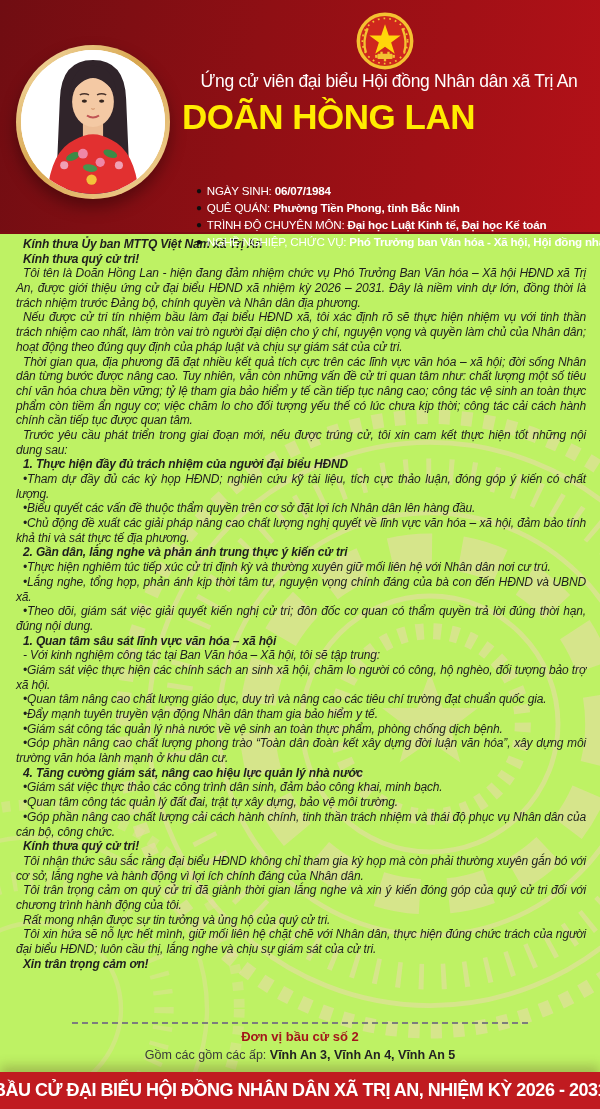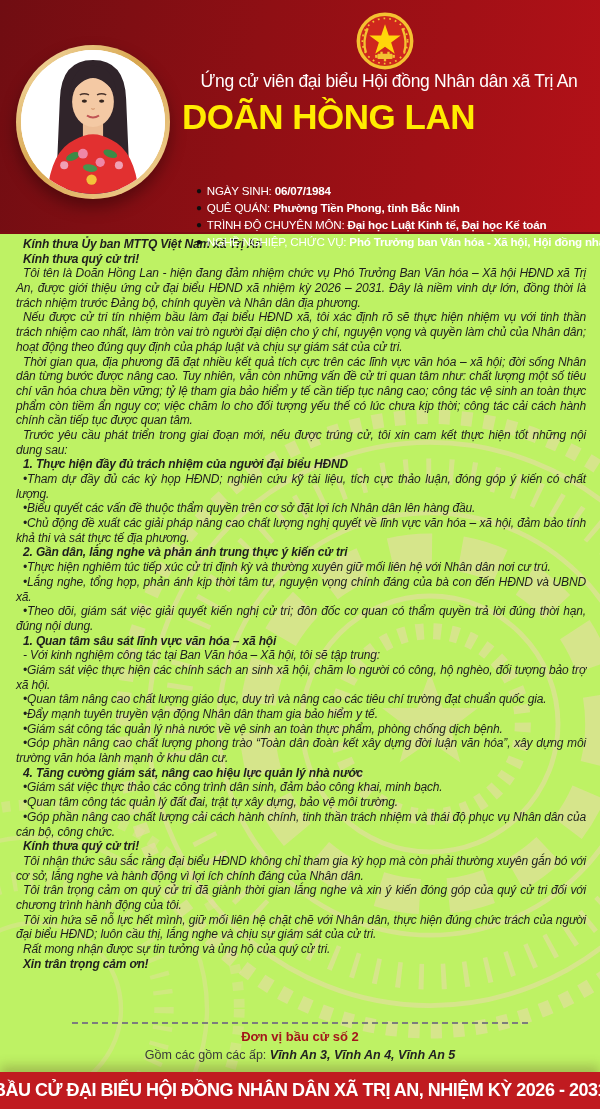--- a/index.html
+++ b/index.html
@@ -55,21 +55,21 @@
     color:#1e1e1e;font-size:12px;line-height:1.225;letter-spacing:-.15px;
     font-style:italic;
   }
   .para{margin:0;text-indent:7px;text-align:justify;-moz-text-align-last:left;text-align-last:left;}
   .para.greeting,.para.heading{font-weight:700;text-align:left;}
   
   .election-unit{position:absolute;left:0;right:0;bottom:12px;text-align:center;}
   .dashed-line{width:456px;margin:0 auto 5px;border-top:2px dashed #7d7d7d;height:0;}
   .unit-title{color:#a3161c;font-size:13px;font-weight:700;margin:0 0 4px;}
   .unit-sub{color:#3a3a3a;font-size:12.5px;margin:0;}
-  .unit-hamlets{font-weight:700;font-style:italic;color:#222;text-align:right;}
+  .unit-hamlets{font-weight:700;color:#222;text-align:right;}
   
   .banner{
     position:absolute;left:0;right:0;bottom:0;height:37px;
     background:#c01b20;color:#ffffff;
     display:flex;align-items:center;justify-content:center;
     font-size:18px;font-weight:700;letter-spacing:-.5px;white-space:nowrap;
     box-shadow:0 -6px 12px rgba(90,60,30,.3);
     z-index:4;
   }
 </style>
@@ -185,22 +185,22 @@
         <p class="para bullet">•Đẩy mạnh tuyên truyền vận động Nhân dân tham gia bảo hiểm y tế.</p>
         <p class="para bullet">•Giám sát công tác quản lý nhà nước về vệ sinh an toàn thực phẩm, phòng chống dịch bệnh.</p>
         <p class="para bullet">•Góp phần nâng cao chất lượng phong trào “Toàn dân đoàn kết xây dựng đời luận văn hóa”, xây dựng môi trường văn hóa lành mạnh ở khu dân cư.</p>
         <p class="para heading">4. Tăng cường giám sát, nâng cao hiệu lực quản lý nhà nước</p>
         <p class="para bullet">•Giám sát việc thực thảo các công trình dân sinh, đảm bảo công khai, minh bạch.</p>
         <p class="para bullet">•Quan tâm công tác quản lý đất đai, trật tự xây dựng, bảo vệ môi trường.</p>
         <p class="para bullet">•Góp phần nâng cao chất lượng cải cách hành chính, tinh thần trách nhiệm và thái độ phục vụ Nhân dân của cán bộ, công chức.</p>
         <p class="para greeting">Kính thưa quý cử tri!</p>
         <p class="para body">Tôi nhận thức sâu sắc rằng đại biểu HĐND không chỉ tham gia kỳ họp mà còn phải thường xuyên gắn bó với cơ sở, lắng nghe và hành động vì lợi ích chính đáng của Nhân dân.</p>
         <p class="para body">Tôi trân trọng cảm ơn quý cử tri đã giành thời gian lắng nghe và xin ý kiến đóng góp của quý cử tri đối với chương trình hành động của tôi.</p>
+        <p class="para body">Rất mong nhận được sự tin tưởng và ủng hộ của quý cử tri.</p>
         <p class="para body">Tôi xin hứa sẽ nỗ lực hết mình, giữ mối liên hệ chặt chẽ với Nhân dân, thực hiện đúng chức trách của người đại biểu HĐND; luôn cầu thị, lắng nghe và chịu sự giám sát của cử tri.</p>
-        <p class="para body">Rất mong nhận được sự tin tưởng và ủng hộ của quý cử tri.</p>
         <p class="para greeting">Xin trân trọng cảm ơn!</p>
       </div>
 
     <div class="election-unit">
       <div class="dashed-line"></div>
       <p class="unit-title">Đơn vị bầu cử số 2</p>
       <p class="unit-sub"><span>Gồm các gồm các ấp: </span><span class="unit-hamlets">Vĩnh An 3, Vĩnh An 4, Vĩnh An 5</span></p>
     </div>
   </div>
 

